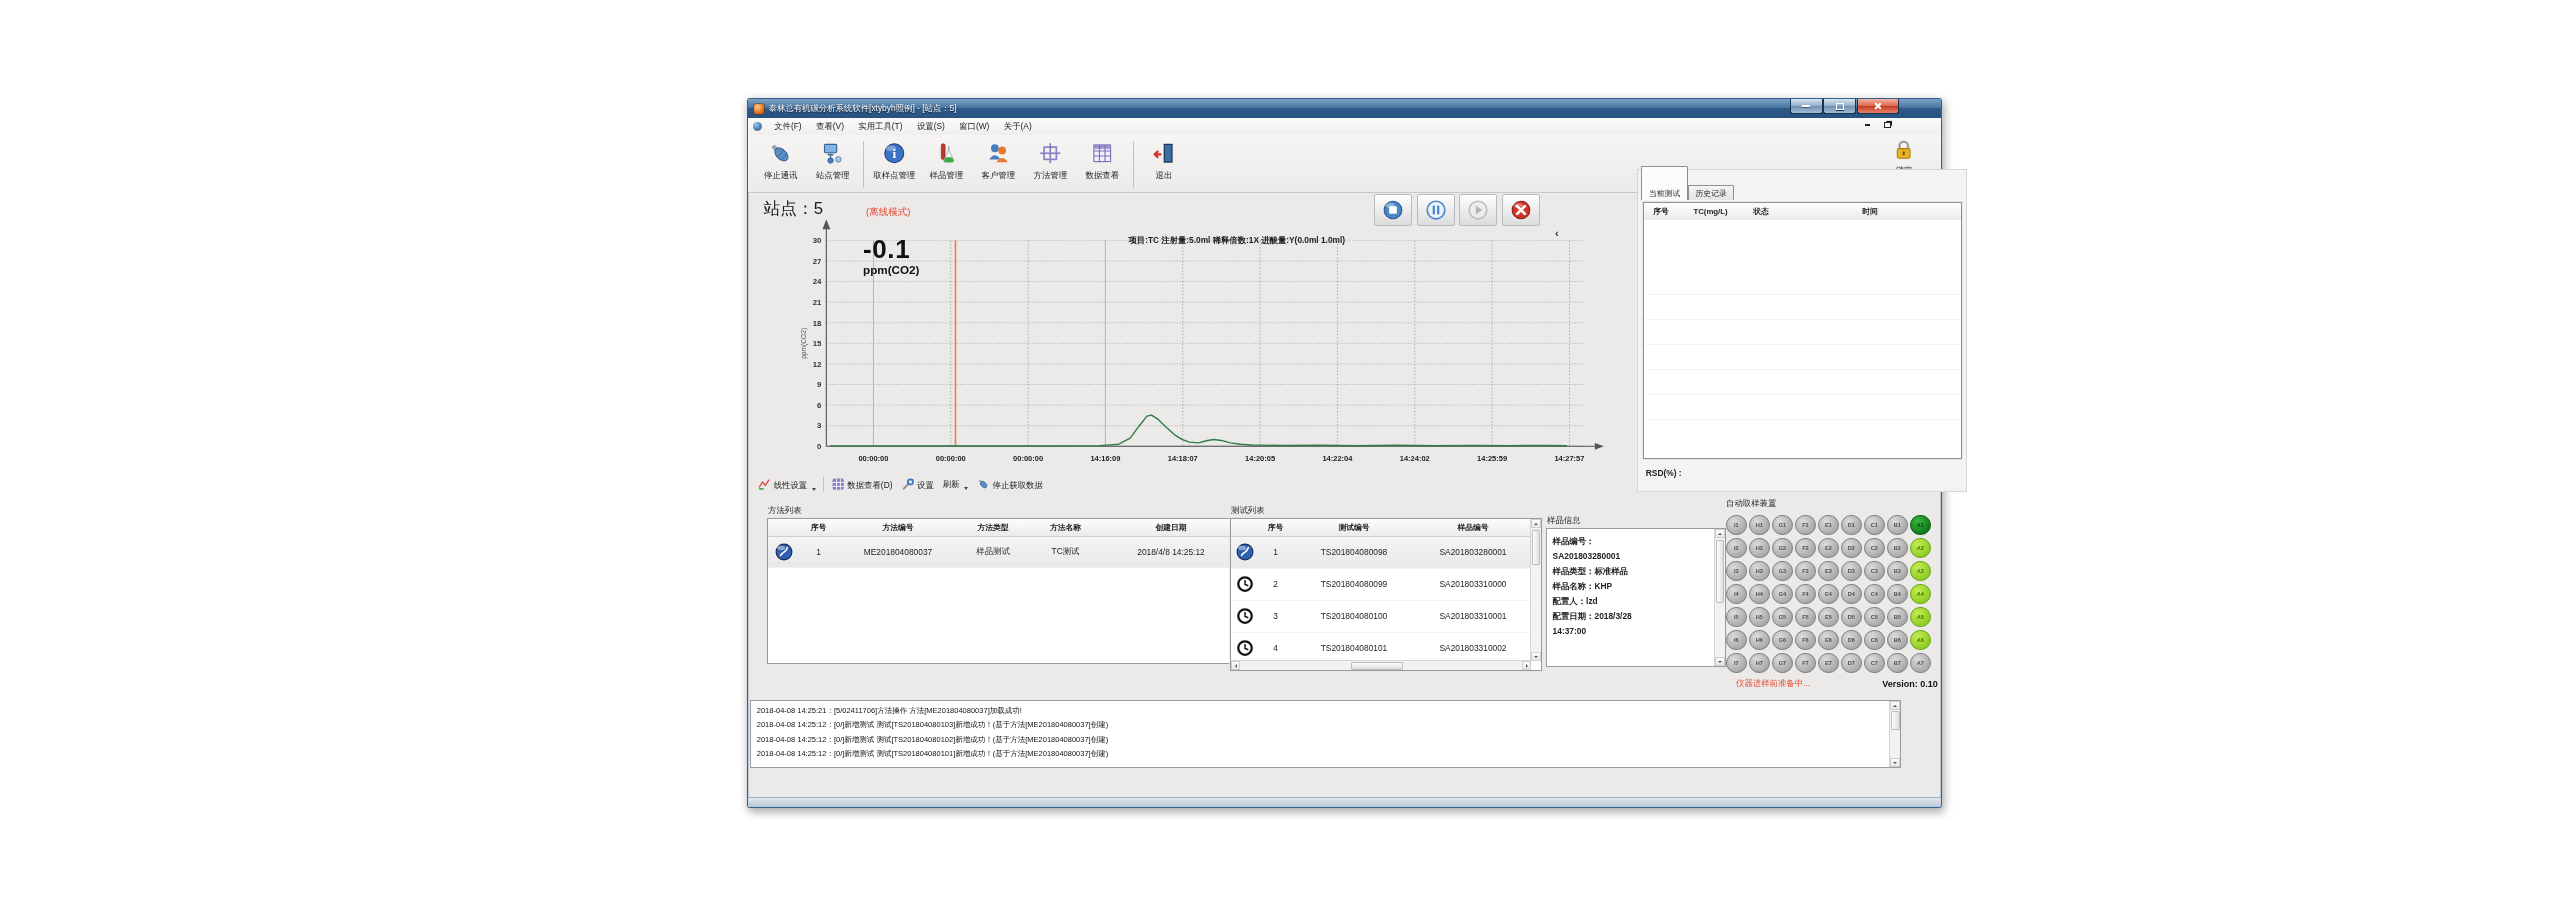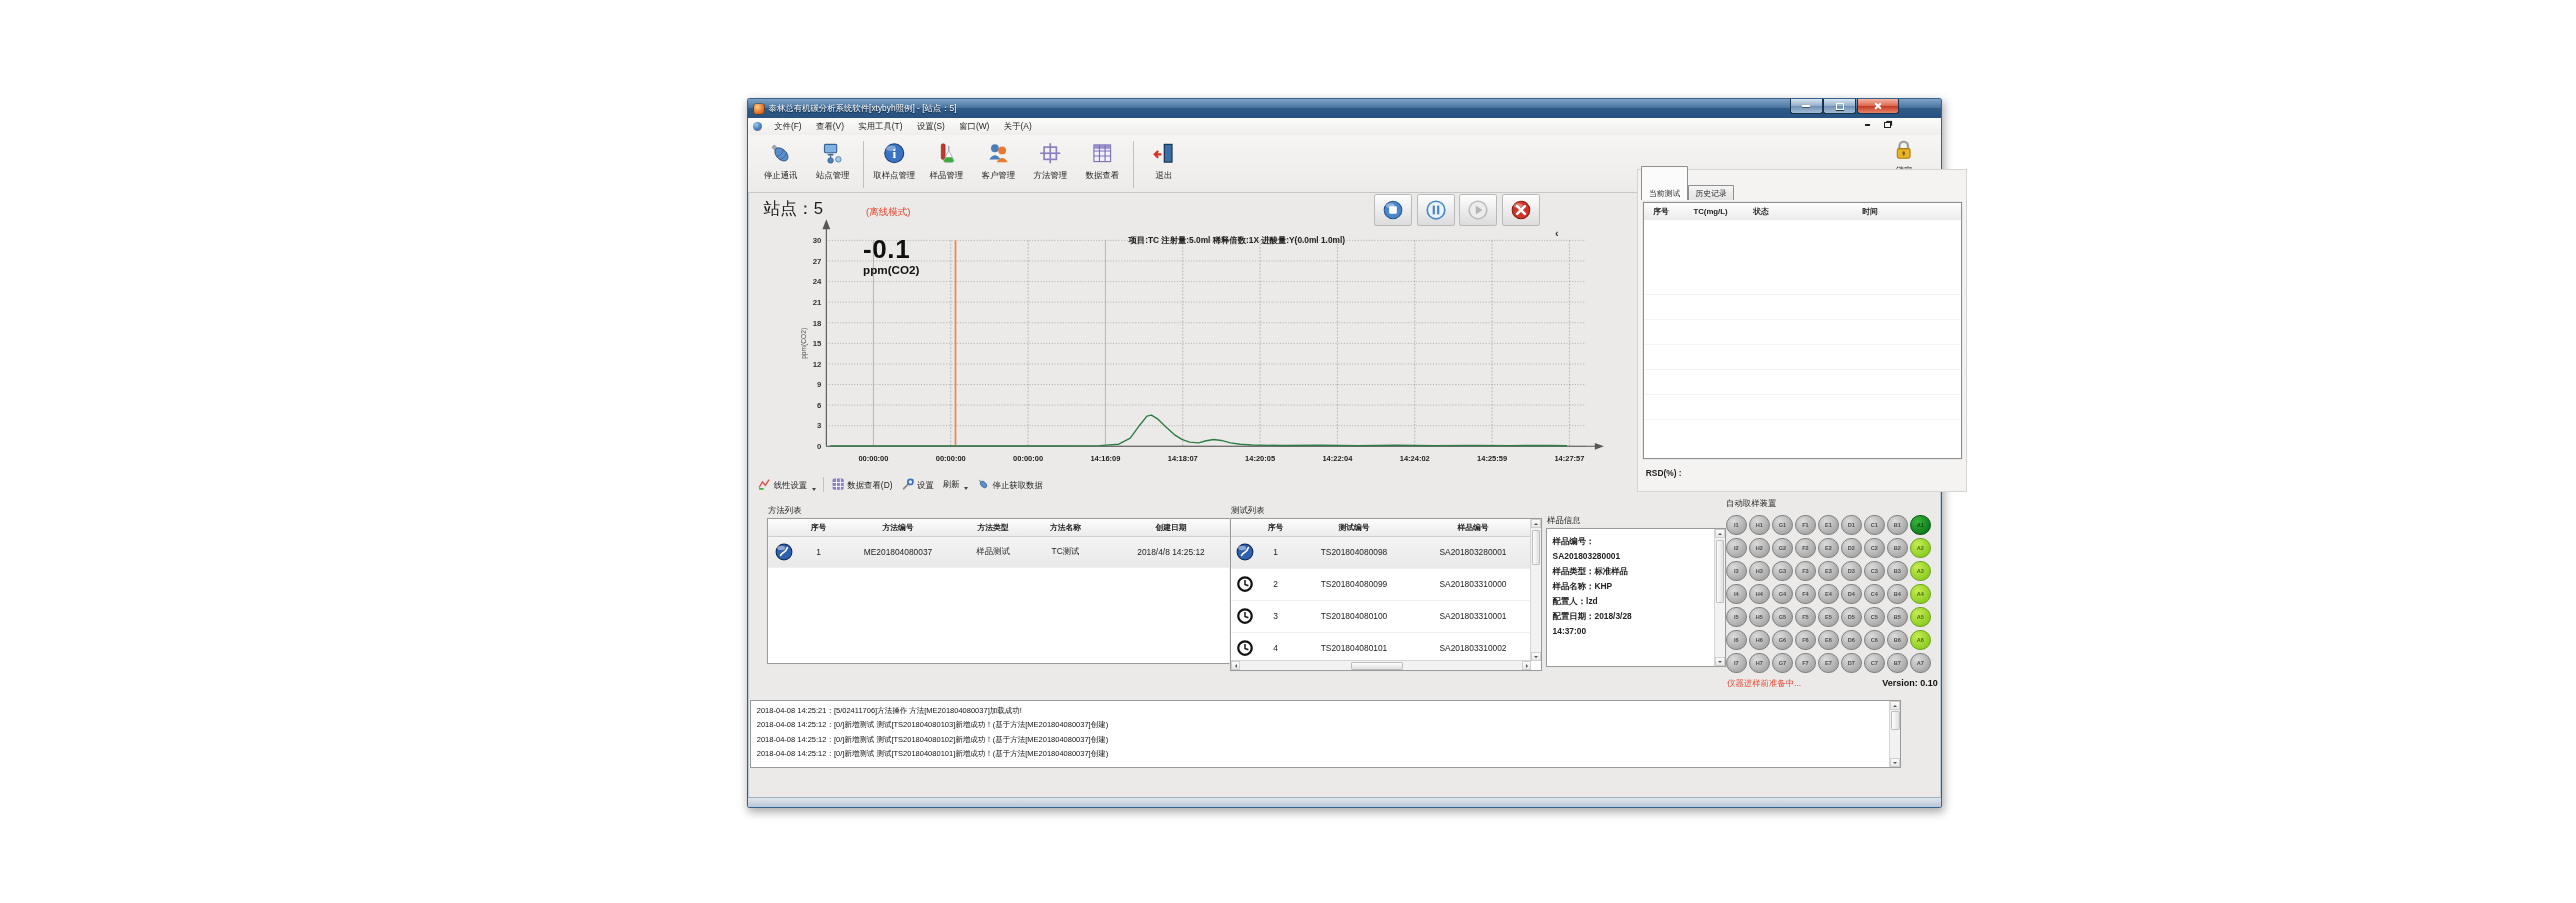--- a/index.html
+++ b/index.html
@@ -101,21 +101,21 @@
       linear-gradient(90deg,transparent 262px,#f0f0f0 262px,#f0f0f0 263px,transparent 263px);}
   .dw-rsd{position:absolute;left:7.8px;top:298px;font-size:8.4px;font-weight:bold;color:#222;}
   
   .sampler-panel{position:absolute;left:977px;top:398px;width:215px;height:196px;}
   .sampler-grid{display:grid;grid-template-columns:repeat(9,23px);grid-auto-rows:23px;margin-top:2.2px;}
   .cell{width:20.6px;height:20.6px;margin:1.1px;border-radius:50%;display:flex;align-items:center;justify-content:center;
     font-size:5.6px;color:#4e4e4e;font-weight:bold;
     background:radial-gradient(circle at 35% 30%,#dcdcdc,#a7a7a7 75%);border:1.7px solid #7f7f7f;box-sizing:border-box;}
   .cell.dg{background:radial-gradient(circle at 35% 30%,#39b53c,#0f7a1c 75%);border-color:#0a5a14;color:#0a3d0e;}
   .cell.lg{background:radial-gradient(circle at 35% 30%,#c6ec52,#8ccb22 75%);border-color:#6aa61a;color:#456e0c;}
-  .sampler-status{position:absolute;left:2px;top:181px;right:0;display:flex;justify-content:space-between;}
+  .sampler-status{position:absolute;left:11px;top:181px;right:0;display:flex;justify-content:space-between;align-items:center;}
   .prep-text{color:#e8432c;font-size:8.4px;}
   .version-text{color:#111;font-size:9px;font-weight:bold;margin-right:2.2px;}
   
   .status-strip{position:absolute;left:0;top:566px;width:480px;height:32px;}
   .lights{position:absolute;left:6.7px;top:4.5px;display:flex;align-items:center;gap:3.3px;}
   .uv-box{position:absolute;left:131px;top:3.3px;width:84px;height:23.4px;background:#fff;border:0.6px solid #aeaeae;display:flex;align-items:center;gap:5.6px;padding-left:4.5px;box-sizing:border-box;font-size:8.4px;color:#111;}
   .uv-sq{width:15.6px;height:16.7px;background:linear-gradient(#2ea65a,#1d7a3c);border:0.6px solid #14632e;}
   .pbar{position:absolute;top:3.9px;width:78px;height:22px;background:linear-gradient(#e3e3e3,#d2d2d2);border:0.6px solid #b9b9b9;box-shadow:0 0.6px 0 #fff inset;}
   .flush-text{position:absolute;left:387px;top:9px;font-size:8.4px;color:#e8432c;font-weight:bold;white-space:nowrap;}
   

